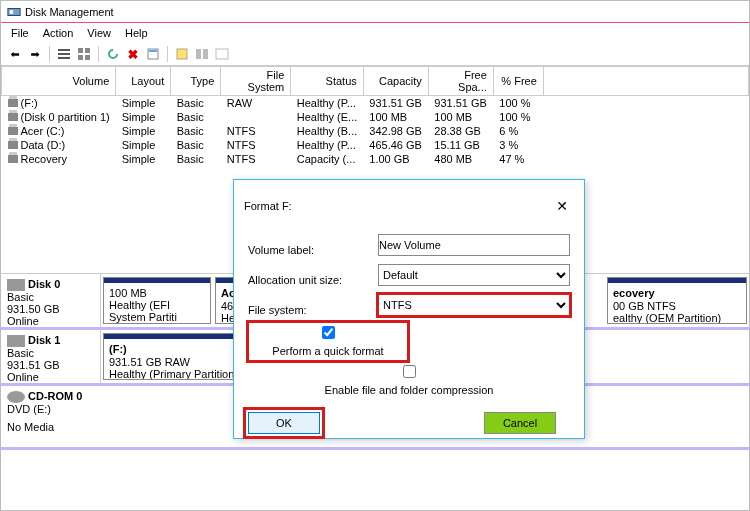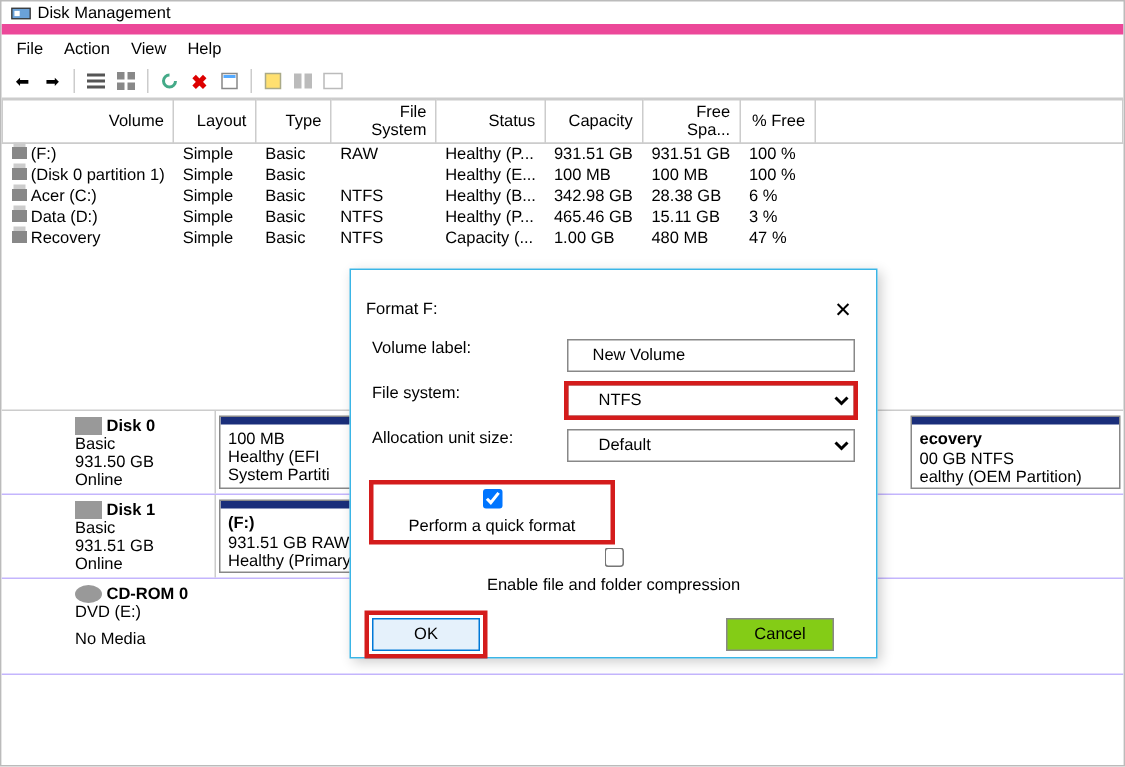--- a/index.html
+++ b/index.html
@@ -1,47 +1,47 @@
 <!DOCTYPE html>
 <html><head>
 <meta charset="utf-8">
 <style>
 * { box-sizing: border-box; margin: 0; padding: 0; font-family: "Segoe UI", Tahoma, sans-serif; font-size: 11px; }
 body { background: #fff; width: 750px; height: 511px; overflow: hidden; position: relative; border: 1px solid #bbb; }
-.titlebar { display: flex; align-items: center; height: 22px; padding: 0 6px; border-bottom: 7px solid #ec4899; }
+.titlebar { display: flex; align-items: center; height: 22px; padding: 0 6px; border-bottom: 1px solid #ec4899; }
 .titlebar .app-icon { width: 14px; height: 14px; margin-right: 4px; }
 .menubar { display: flex; gap: 2px; padding: 2px 4px; }
 .menubar span { padding: 2px 6px; cursor: default; }
 .toolbar { display: flex; align-items: center; gap: 4px; padding: 3px 6px; border-bottom: 1px solid #ccc; }
 .toolbar .tbtn { width: 16px; height: 16px; display: flex; align-items: center; justify-content: center; }
 .toolbar .sep { width: 1px; height: 16px; background: #ccc; margin: 0 2px; }
 
 .vol-table { width: 100%; border-collapse: collapse; }
 .vol-table th { text-align: right; font-weight: normal; background: #fff; border: 1px solid #ccc; padding: 2px 6px; height: 18px; }
 .vol-table td { padding: 1px 6px; white-space: nowrap; }
 .vol-icon { display: inline-block; width: 10px; height: 8px; background: #888; margin-right: 3px; position: relative; }
 .vol-icon::before { content: ""; position: absolute; top: -3px; left: 1px; width: 8px; height: 3px; background: #ccc; }
 
 .disk-area { position: absolute; left: 0; right: 0; top: 272px; bottom: 0; border-top: 1px solid #ccc; background: #fff; }
-.disk-row { display: flex; height: 56px; border-bottom: 1px solid #c4b5fd; padding-left: 43px; }
+.disk-row { display: flex; height: 56px; border-bottom: 3px solid #c4b5fd; }
 .disk-label { width: 100px; padding: 4px 6px; border-right: 1px solid #ccc; }
 .disk-label .dicon { display: inline-block; width: 18px; height: 12px; background: #999; margin-right: 3px; vertical-align: middle; }
 .disk-label .dname { font-weight: bold; }
 .disk-parts { flex: 1; display: flex; }
 .part { border: 1px solid #888; margin: 3px 2px; padding: 3px 5px; position: relative; overflow: hidden; }
 .part .stripe { position: absolute; top: 0; left: 0; right: 0; height: 5px; background: #1a2e7a; }
 .part-body { margin-top: 6px; font-size: 10px; line-height: 12px; }
 
 .dialog { position: absolute; left: 232px; top: 178px; width: 352px; height: 260px; background: #fff; border: 1px solid #3ab5e6; box-shadow: 2px 2px 8px rgba(0,0,0,0.2); }
 .dialog-title { display: flex; justify-content: space-between; align-items: center; padding: 6px 10px; font-size: 12px; margin-top: 12px; }
 .dialog-close { width: 24px; text-align: center; font-size: 14px; }
 .dialog-body { padding: 6px 14px; }
-.frow { display: flex; align-items: flex-start; height: 30px; }
+.frow { display: flex; align-items: flex-end; height: 30px; }
 .frow label { width: 130px; }
-.frow input[type=text], .frow select { flex: 1; height: 22px; border: 1px solid #888; padding: 0 16px; background: #fff; }
+.frow input[type=text], .frow select { flex: 1; height: 22px; border: 1px solid #888; padding: 0 0; background: #fff; }
 .chkrow { display: flex; align-items: center; gap: 6px; padding: 4px 0; flex-direction: column; }
 .chkrow input { width: 13px; height: 13px; }
 .dlg-buttons { display: flex; gap: 13px; justify-content: space-between; padding: 12px 14px 0 0; }
 .dlg-buttons button { width: 72px; height: 22px; border: 1px solid #888; background: #84cc16; }
 .hl-red { outline: 3px solid #d41c1c; outline-offset: -1px; }
 .hl-red-pad { outline: 3px solid #d41c1c; outline-offset: 2px; }
 </style>
 </head>
 <body>
 
@@ -242,26 +242,26 @@
   <div class="dialog-title">
     <span>Format F:</span>
     <span class="dialog-close">✕</span>
   </div>
   <div class="dialog-body">
     <div class="frow">
       <label>Volume label:</label>
       <input type="text" value="New Volume" style="">
     </div>
     <div class="frow">
+      <label>Allocation unit size:</label>
+      <select><option>Default</option></select>
+    </div>
+    <div class="frow">
       <label>File system:</label>
       <select class="hl-red"><option>NTFS</option></select>
-    </div>
-    <div class="frow">
-      <label>Allocation unit size:</label>
-      <select><option>Default</option></select>
     </div>
     <div style="height:6px"></div>
     <div class="chkrow hl-red" style="width:160px">
       <input type="checkbox" checked="" style="">
       <span>Perform a quick format</span>
     </div>
     <div class="chkrow">
       <input type="checkbox" style="">
       <span>Enable file and folder compression</span>
     </div>

